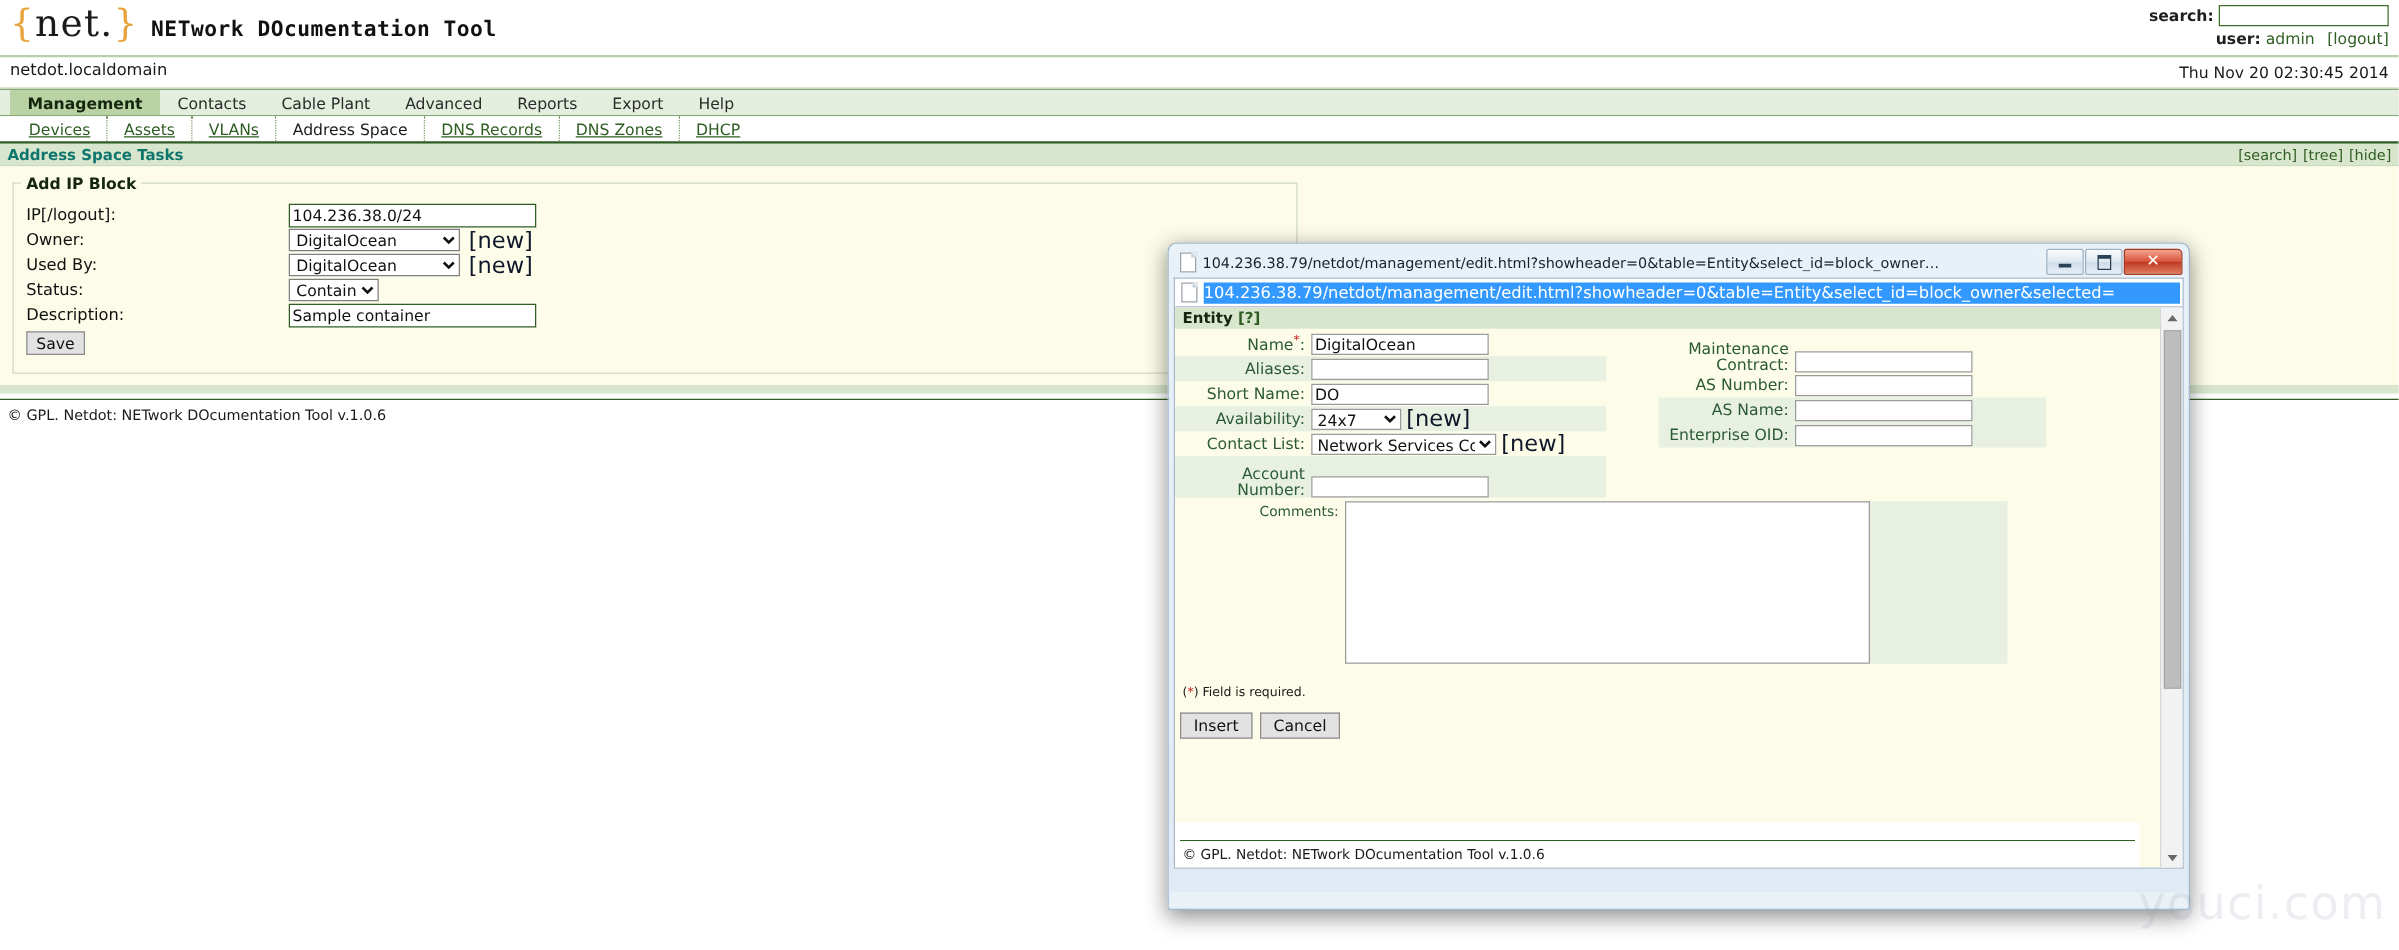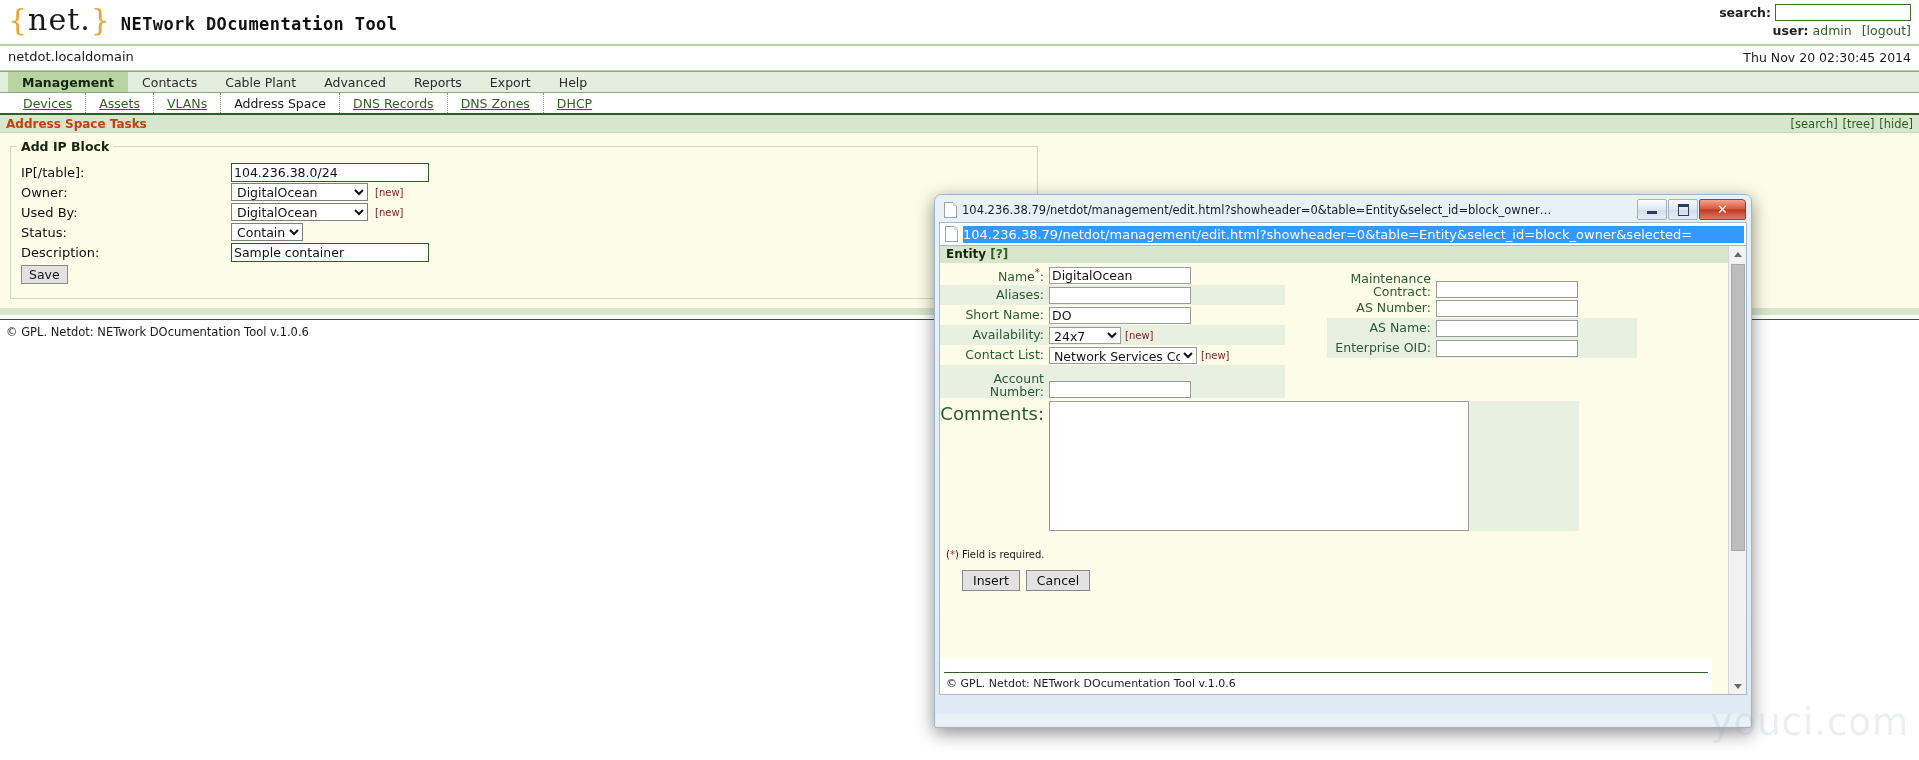--- a/index.html
+++ b/index.html
@@ -145,21 +145,21 @@
     height: 17px;
     background: #d8e6cd;
     border-bottom: 1px solid #c7dbba;
   }
   .task-bar-title {
     position: absolute;
     left: 6px;
     top: 2px;
     font-size: 12px;
     font-weight: bold;
-    color: #c2410c;
+    color: #0f766e;
   }
   .task-bar-links {
     position: absolute;
     right: 6px;
     top: 2px;
     font-size: 11.5px;
     color: #2f5d23;
   }
   .task-bar-links a { color: #2f5d23; text-decoration: none; margin-left: 1px; }
 
@@ -219,23 +219,23 @@
     height: 18px;
     font-size: 12.5px;
     font-family: "DejaVu Sans", "Liberation Sans", sans-serif;
     color: #111111;
     padding: 0 1px;
     box-sizing: border-box;
   }
   .sel-owner { width: 137px; }
   .sel-status { width: 72px; }
   .newlink {
-    color: #7f1d1d;
+    color: #0f172a;
     text-decoration: none;
-    font-size: 10px;
+    font-size: 18px;
     margin-left: 7px;
   }
   .btn-save {
     margin-left: 0px;
     margin-top: 4px;
     border: 1px solid #8a8a8a;
     background: #e2e2e2;
     font-size: 12.5px;
     font-family: "DejaVu Sans", "Liberation Sans", sans-serif;
     padding: 1px 7px;
@@ -435,23 +435,24 @@
 
   .comments-row {
     display: flex;
     padding-top: 3px;
     padding-left: 0px;
   }
   .comments-label {
     width: 104px;
     text-align: right;
     padding-right: 5px;
-    font-size: 18px;
+    font-size: 11px;
     color: #2b5a33;
     padding-top: 2px;
+    padding-left: 27px;
   }
   .comments-box {
     width: 420px;
     height: 130px;
     border: 1px solid #9b9b9b;
     background: #ffffff;
     resize: none;
     font-family: "DejaVu Sans", "Liberation Sans", sans-serif;
     font-size: 12.5px;
     box-sizing: border-box;
@@ -461,21 +462,21 @@
     background: #e8f0e2;
     margin-left: 0;
   }
   .required-note {
     font-size: 10px;
     color: #1a1a1a;
     padding: 18px 0 0 6px;
   }
   .required-note .star { color: #cc2222; }
   .popup-buttons {
-    padding: 10px 0 0 22px;
+    padding: 10px 0 0 4px;
     display: flex;
     gap: 6px;
   }
   .pbtn {
     border: 1px solid #8a8a8a;
     background: #e2e2e2;
     font-size: 12.5px;
     font-family: "DejaVu Sans", "Liberation Sans", sans-serif;
     padding: 2px 10px;
     color: #111111;
@@ -607,21 +608,21 @@
   <span class="task-bar-title">Address Space Tasks</span>
   <span class="task-bar-links" id="task-links"><a href="#">[search]</a> <a href="#">[tree]</a> <a href="#">[hide]</a> </span>
 </div>
 
 <div class="panel-area">
   <fieldset class="addblock">
     <legend>Add IP Block</legend>
     <div class="form-grid">
 
       <div class="form-row">
-        <span class="form-label">IP[/table]:</span>
+        <span class="form-label">IP[/logout]:</span>
         <input class="text-field tf-ip" type="text" value="104.236.38.0/24" style="">
       </div>
 
       <div class="form-row">
         <span class="form-label">Owner:</span>
         <select class="sel sel-owner">
           <option id="opt-owner">DigitalOcean</option>
         </select>
         <a href="#" class="newlink">[new]</a>
       </div>

